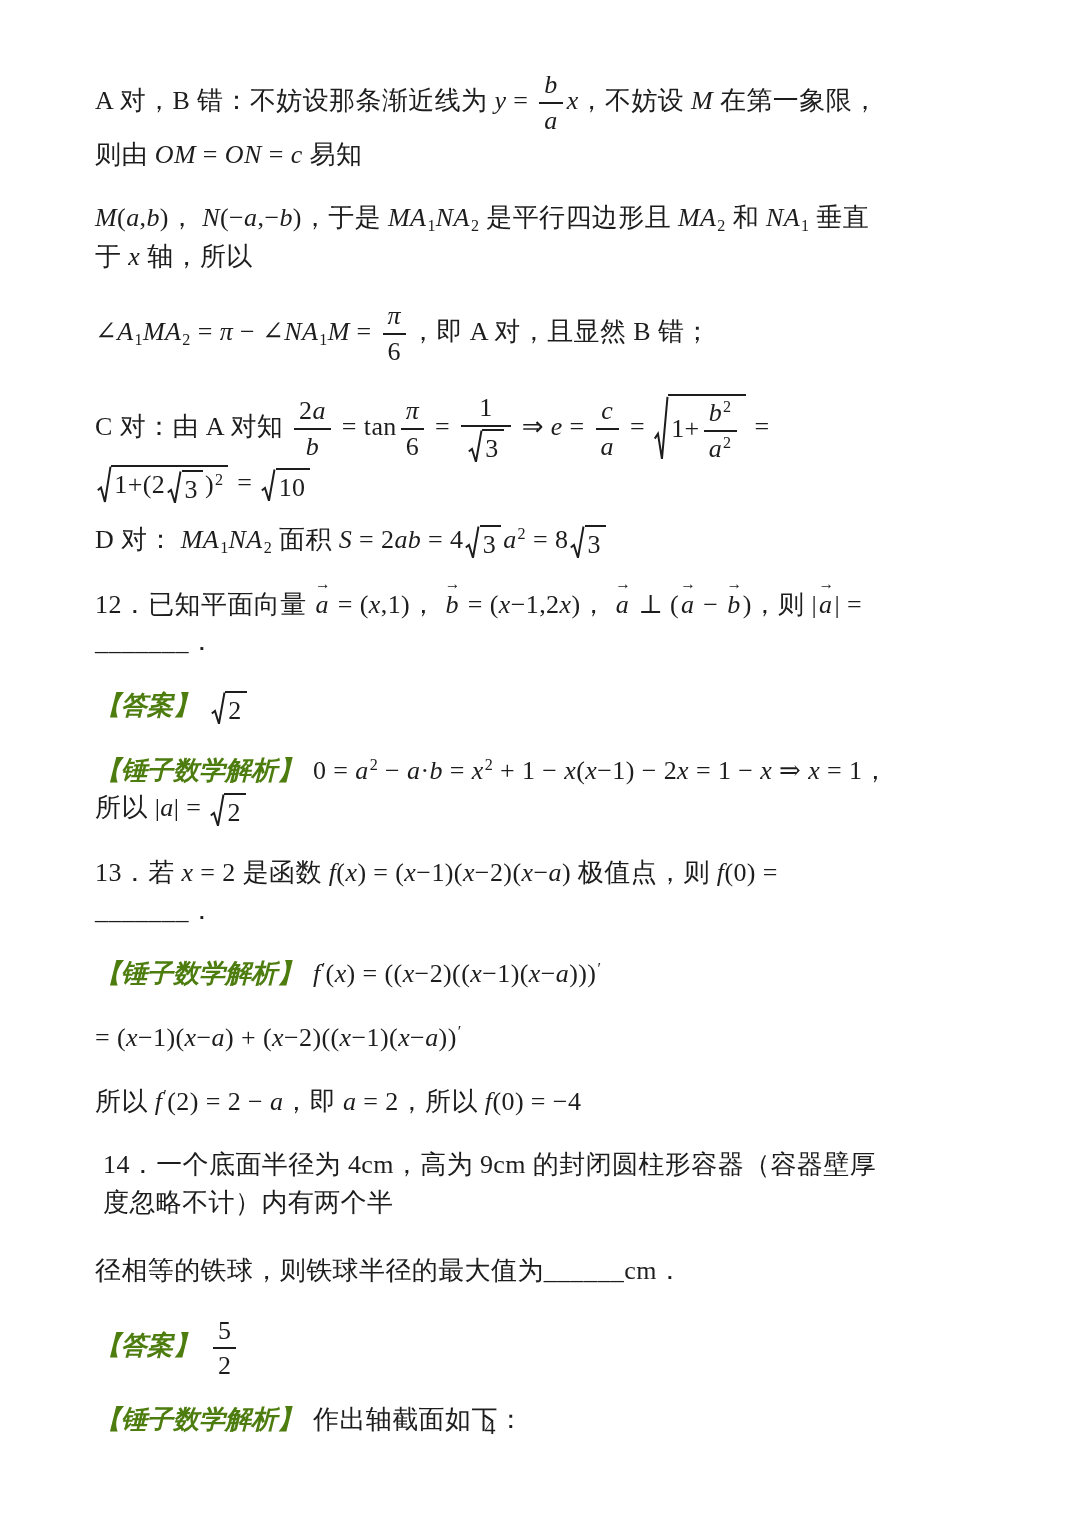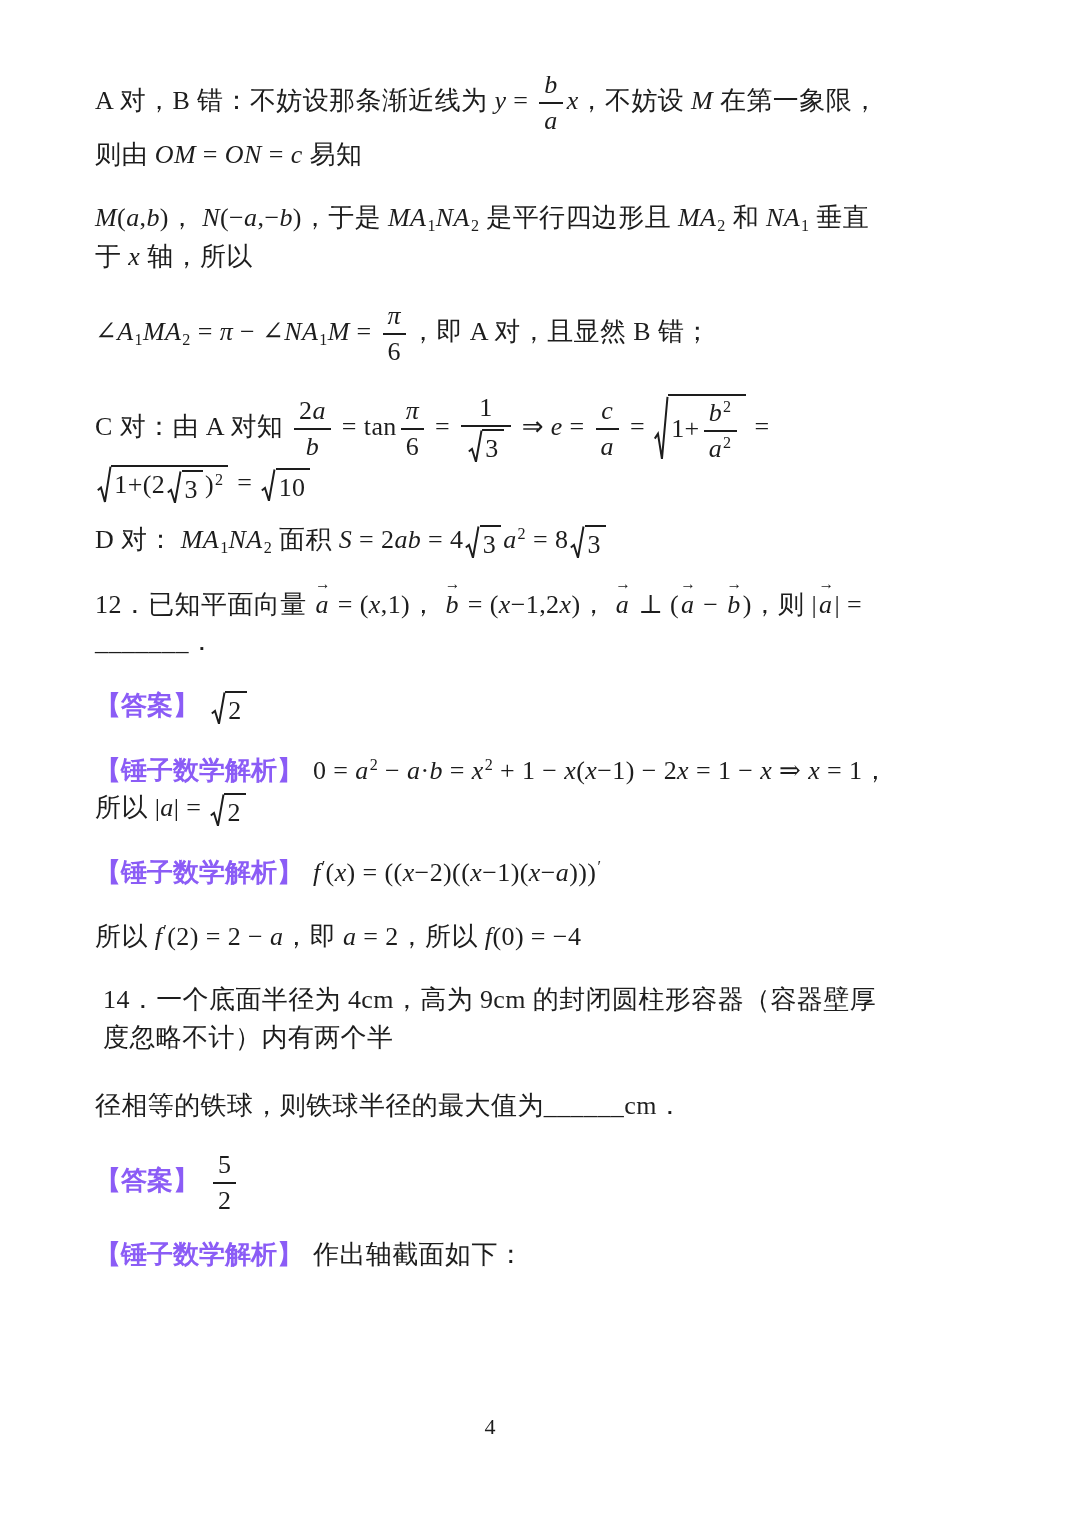--- a/index.html
+++ b/index.html
@@ -13,25 +13,26 @@
   }
   .content{padding:70px 90px 0 95px;}
   .line{
     font-size:26px;
     line-height:1.45;
     margin-bottom:26px;
     letter-spacing:0.4px;
     white-space:normal;
   }
   .red-label{
-    color:#8b5cf6;
+    color:#4d7c0f;
     font-weight:bold;
     font-family:"Liberation Sans","DejaVu Sans",sans-serif;
     margin-right:10px;
     letter-spacing:0;
+    font-style:italic;
   }
   .math{color:inherit;}
   .mi{font-style:italic;}
   .mb{font-weight:normal;}
   .msub{font-size:0.62em;vertical-align:-0.3em;margin-left:1px;}
   .msup{font-size:0.62em;vertical-align:0.55em;margin-left:1px;}
   .mfrac{
     display:inline-block;vertical-align:middle;
     text-align:center;margin:0 4px;line-height:1.15;
   }
@@ -124,21 +125,23 @@
             <span class="msqrt-body">2</span>
           </span></span></div>
       <div class="line" data-name="analysis-12"><span class="red-label" data-name="analysis-label">【锤子数学解析】</span><span class="math" data-name="math-content">0 = <span class="mi">a</span><span class="msup">2</span> − <span class="mi">a</span>·<span class="mi">b</span> = <span class="mi">x</span><span class="msup">2</span> + 1 − <span class="mi">x</span>(<span class="mi">x</span>−1) − 2<span class="mi">x</span> = 1 − <span class="mi">x</span> ⇒ <span class="mi">x</span> = 1，所以 |<span class="mi">a</span>| = <span class="msqrt">
             <span class="msqrt-sign" data-name="radical-sign-icon">
               <svg viewBox="0 0 18 36" preserveAspectRatio="none">
                 <path d="M1 23 L5 20.5 L10 33.5 L17 1.5" fill="none" stroke="currentColor" stroke-width="2" vector-effect="non-scaling-stroke"></path>
               </svg>
             </span>
             <span class="msqrt-body">2</span>
           </span></span></div>
+      <div class="line" data-name="question-13"><span class="math" data-name="math-content"><span class="mb">13．</span>若 <span class="mi">x</span> = 2 是函数 <span class="mi">f</span>(<span class="mi">x</span>) = (<span class="mi">x</span>−1)(<span class="mi">x</span>−2)(<span class="mi">x</span>−<span class="mi">a</span>) 极值点，则 <span class="mi">f</span>(0) = _______．</span></div>
       <div class="line" data-name="analysis-13-1"><span class="red-label" data-name="analysis-label">【锤子数学解析】</span><span class="math" data-name="math-content"><span class="mi">f</span><span class="msup">′</span>(<span class="mi">x</span>) = ((<span class="mi">x</span>−2)((<span class="mi">x</span>−1)(<span class="mi">x</span>−<span class="mi">a</span>)))<span class="msup">′</span></span></div>
+      <div class="line" data-name="analysis-13-2"><span class="math" data-name="math-content">= (<span class="mi">x</span>−1)(<span class="mi">x</span>−<span class="mi">a</span>) + (<span class="mi">x</span>−2)((<span class="mi">x</span>−1)(<span class="mi">x</span>−<span class="mi">a</span>))<span class="msup">′</span></span></div>
       <div class="line" data-name="analysis-13-3"><span class="math" data-name="math-content">所以 <span class="mi">f</span><span class="msup">′</span>(2) = 2 − <span class="mi">a</span>，即 <span class="mi">a</span> = 2，所以 <span class="mi">f</span>(0) = −4</span></div>
       <div class="line" data-name="question-14-1"><span class="math" data-name="math-content"><span class="mb">14．</span>一个底面半径为 4cm，高为 9cm 的封闭圆柱形容器（容器壁厚度忽略不计）内有两个半</span></div>
       <div class="line" data-name="question-14-2"><span class="math" data-name="math-content">径相等的铁球，则铁球半径的最大值为______cm．</span></div>
       <div class="line" data-name="answer-14"><span class="red-label" data-name="answer-label">【答案】</span><span class="math" data-name="math-content"><span class="mfrac"><span class="mnum">5</span><span class="mden">2</span></span></span></div>
       <div class="line" data-name="analysis-14"><span class="red-label" data-name="analysis-label">【锤子数学解析】</span><span class="math" data-name="math-content">作出轴截面如下：</span></div>
     </div>
   <div class="page-number" data-name="page-number">4</div>
 </div>
 
 </body></html>

